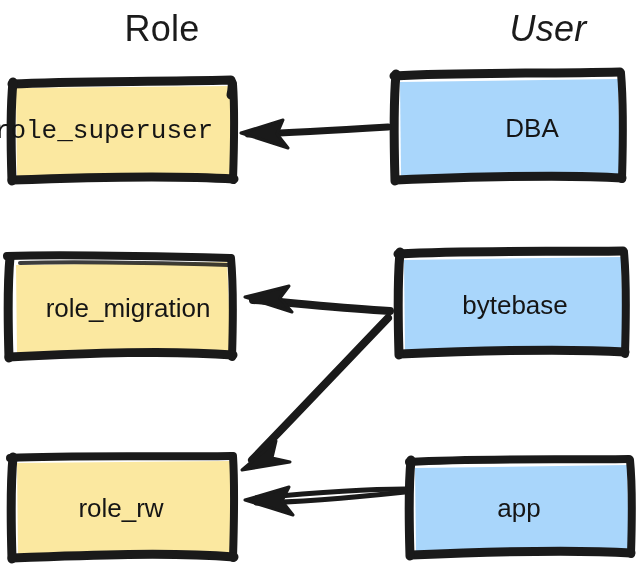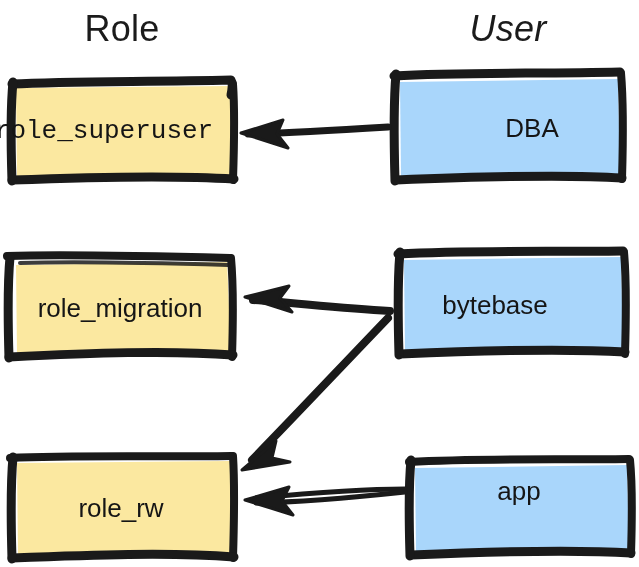--- a/index.html
+++ b/index.html
@@ -28,44 +28,45 @@
     position: absolute;
     font-family: "Liberation Sans", sans-serif;
     font-size: 36px;
     font-weight: 400;
     color: #1b1b1b;
     letter-spacing: 0.2px;
     text-align: center;
     white-space: nowrap;
     transform: translateX(-50%);
     user-select: none;
+    margin-left: 40px;
   }
   #heading-role  { left: 122px; top: 8px; }
   #heading-user  { left: 508px; top: 8px; font-style: italic; }
 
   .node-label {
     position: absolute;
     font-family: "Liberation Sans", sans-serif;
     font-weight: 400;
     color: #151515;
     white-space: nowrap;
     text-align: center;
     transform: translate(-50%, -50%);
     user-select: none;
     pointer-events: none;
   }
   .node-label.role  { font-size: 26px; }
   .node-label.user  { font-size: 26px; }
 
   #label-role-superuser { left: 104px; top: 131px; font-family: Liberation Mono, monospace; }
-  #label-role-migration { left: 120px; top: 308px; }
+  #label-role-migration { left: 128px; top: 308px; }
   #label-role-rw        { left: 121px; top: 508px; }
   #label-dba            { left: 508px; top: 128px; margin-left: 24px; }
-  #label-bytebase       { left: 495px; top: 305px; }
-  #label-app            { left: 519px; top: 491px; }
+  #label-bytebase       { left: 515px; top: 305px; }
+  #label-app            { left: 519px; top: 508px; }
 </style>
 </head>
 <body>
 
 <svg id="diagram-canvas" viewBox="0 0 639 567" xmlns="http://www.w3.org/2000/svg">
 
   <g>
     <path d="M16,88 L230,86 L232,175 L17,178 Z" fill="#fbe8a0"></path>
     <path d="M12,84 C70,81 150,82 231,80 C233,83 232,90 231,95" fill="none" stroke="#1a1a1a" stroke-width="9" stroke-linecap="round" stroke-linejoin="round"></path>
     <path d="M233,84 C235,112 234,150 233,180" fill="none" stroke="#1a1a1a" stroke-width="8" stroke-linecap="round"></path>

